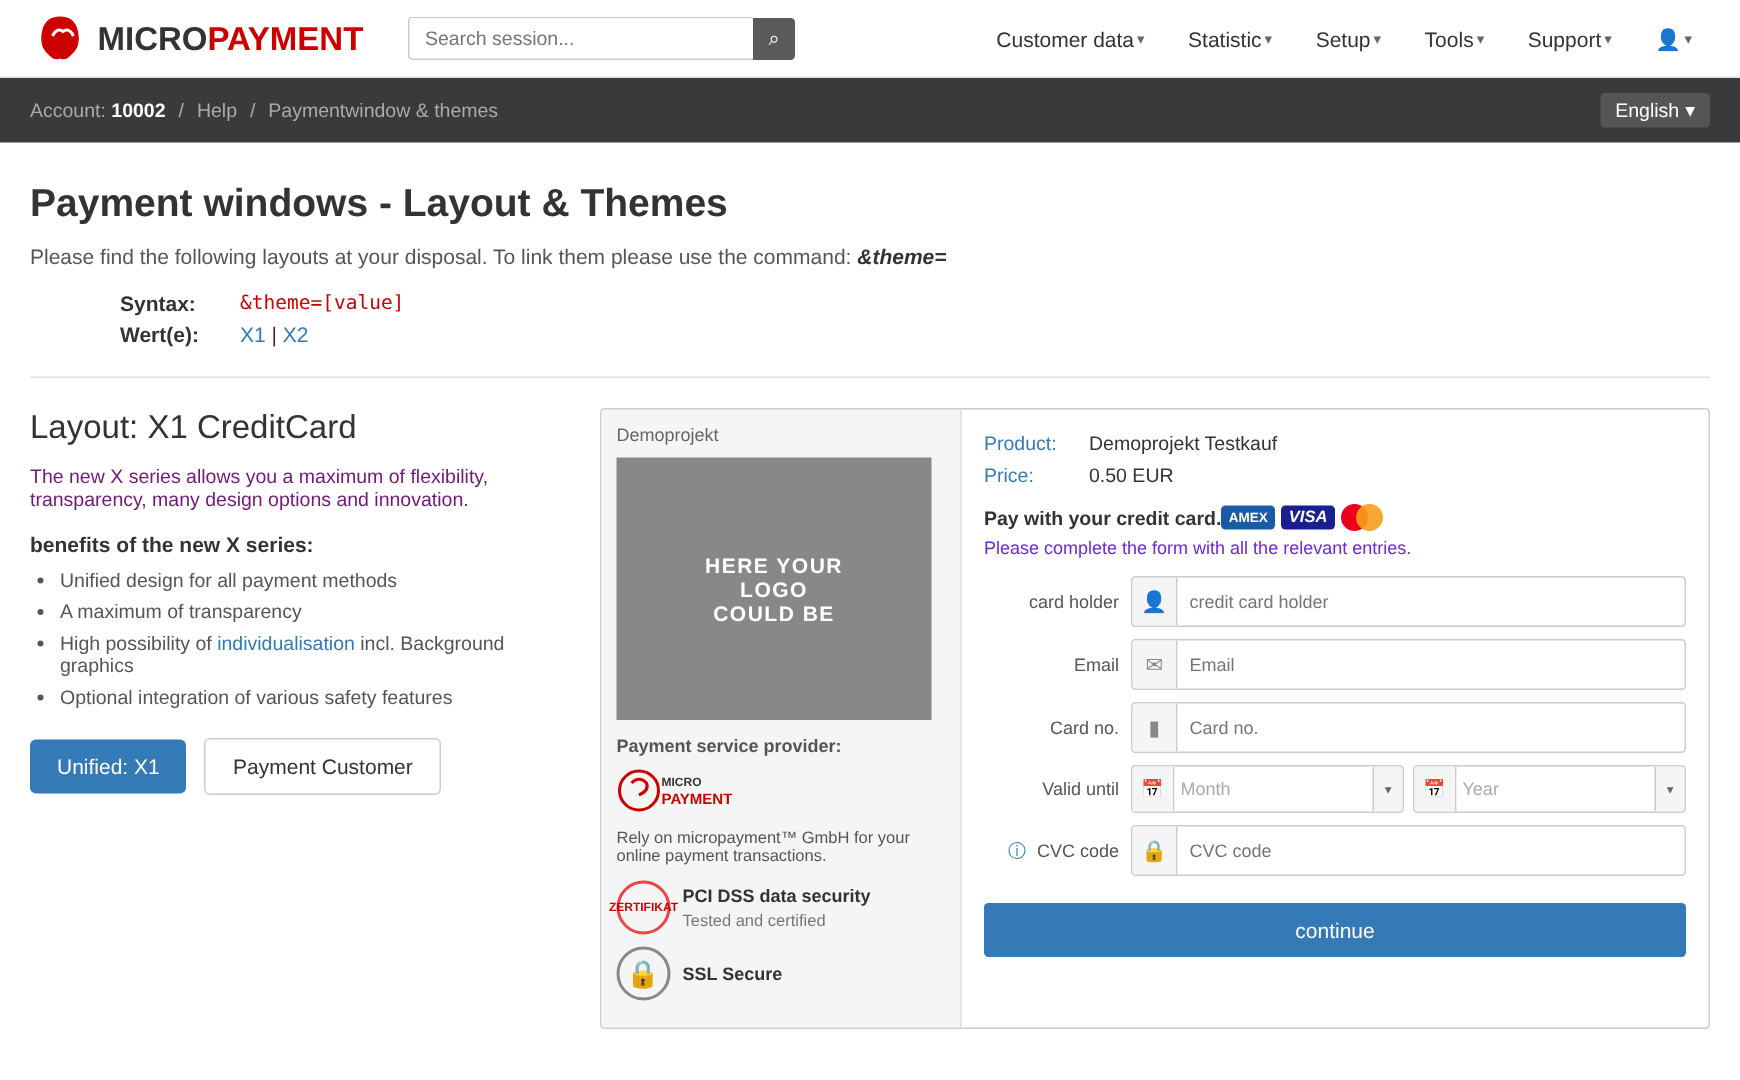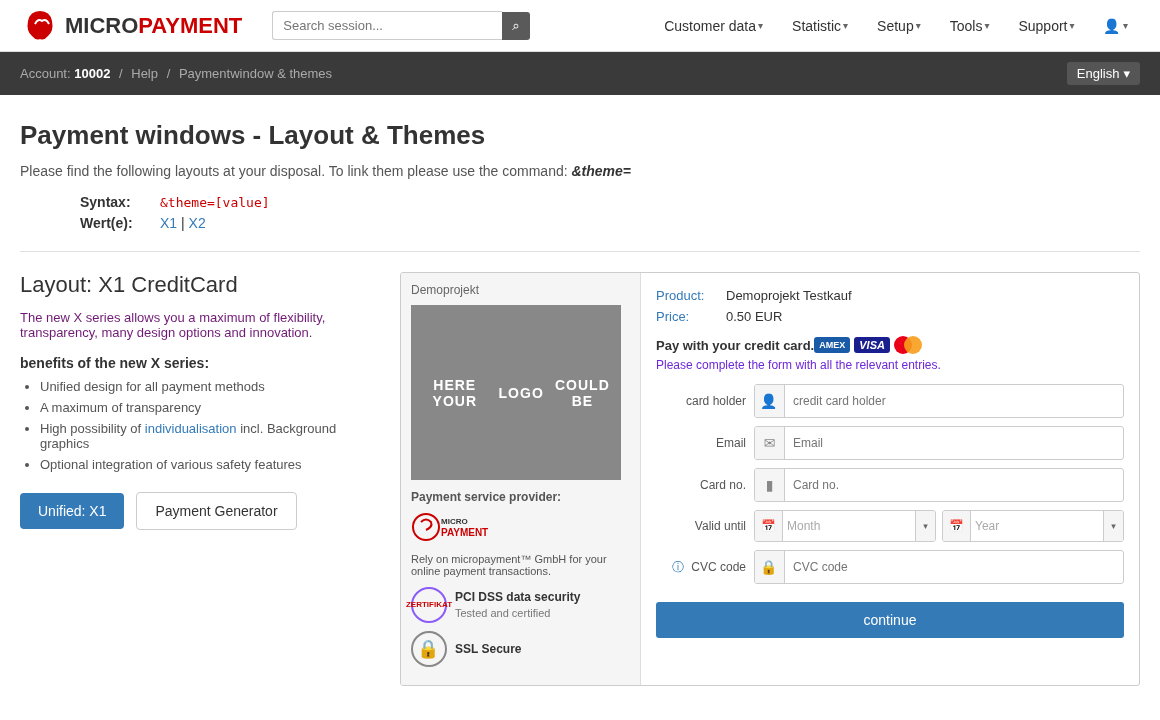--- a/index.html
+++ b/index.html
@@ -226,21 +226,21 @@
     .demo-project-label {
       font-size: 12px;
       color: #666;
       margin-bottom: 8px;
     }
     .demo-logo-placeholder {
       background: #888;
       width: 210px;
       height: 175px;
       display: flex;
-      flex-direction: row;
+      flex-direction: column;
       align-items: center;
       justify-content: center;
       color: #fff;
       font-weight: bold;
       font-size: 14px;
       letter-spacing: 1px;
       text-align: center;
       margin-bottom: 10px;
     }
     .payment-provider-label {
@@ -260,21 +260,21 @@
     .pci-badge, .ssl-badge {
       display: flex;
       align-items: center;
       gap: 8px;
       margin-bottom: 8px;
     }
     .badge-circle {
       width: 36px;
       height: 36px;
       border-radius: 50%;
-      border: 2px solid #8b5cf6;
+      border: 2px solid #ef4444;
       display: flex;
       align-items: center;
       justify-content: center;
       font-size: 8px;
       font-weight: bold;
       color: #cc0000;
       text-align: center;
       line-height: 1.1;
     }
     .badge-info strong {
@@ -567,21 +567,21 @@
       <ul class="benefits-list">
         <li>Unified design for all payment methods</li>
         <li>A maximum of transparency</li>
         <li>
           <span>High possibility of </span><a href="#">individualisation</a><span> incl. Background graphics</span>
         </li>
         <li>Optional integration of various safety features</li>
       </ul>
       <div>
         <button class="btn-primary">Unified: X1</button>
-        <button class="btn-secondary">Payment Generator</button>
+        <button class="btn-secondary">Payment Customer</button>
       </div>
     </div>
 
     <div class="demo-window">
       <div class="demo-inner">
 
         <div class="demo-left">
           <div class="demo-project-label">Demoprojekt</div>
           <div class="demo-logo-placeholder">
             <span>HERE YOUR</span>

